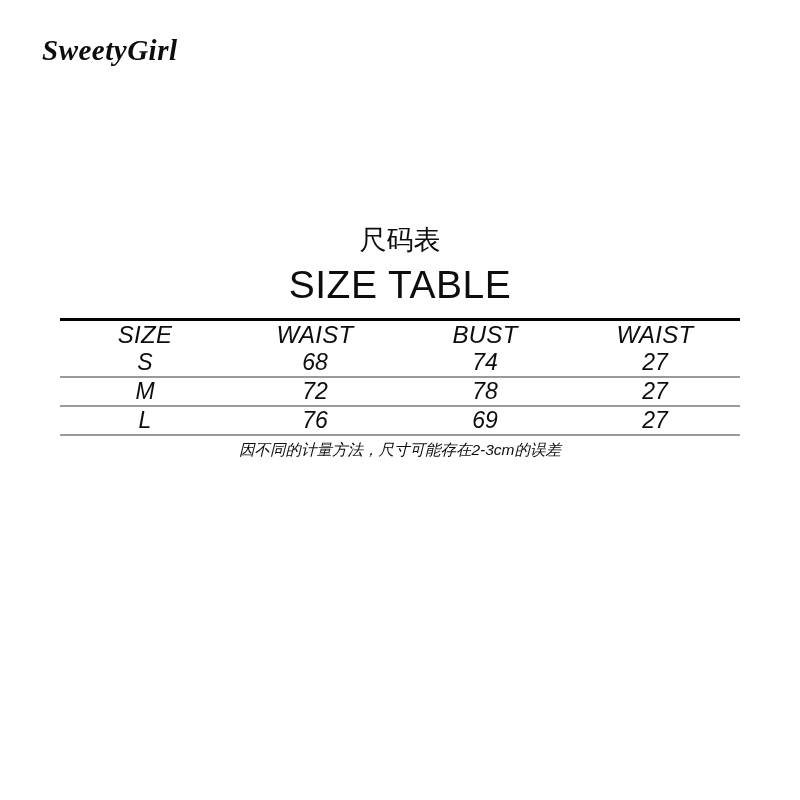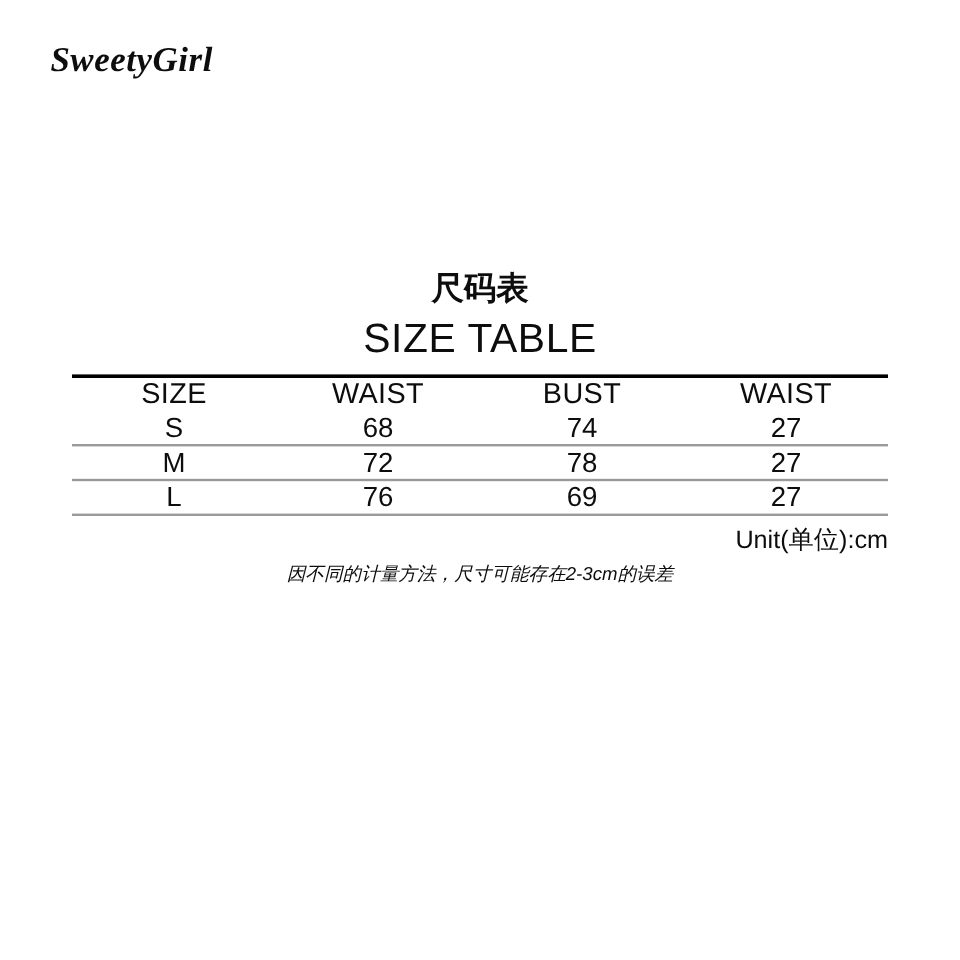--- a/index.html
+++ b/index.html
@@ -32,39 +32,40 @@
   .size-block {
     position: absolute;
     left: 60px;
     top: 224px;
     width: 680px;
   }
 
   .title-cn {
     text-align: center;
     font-size: 27px;
-    font-weight: bold;
+    font-weight: normal;
     line-height: 1.25;
     color: #0d0d0d;
   }
   .title-en {
     text-align: center;
-    font-size: 34px;
+    font-size: 39px;
     font-weight: normal;
     line-height: 1.3;
     letter-spacing: 0.5px;
     color: #0d0d0d;
     margin-top: 2px;
   }
 
   table.size-table {
     width: 100%;
     border-collapse: collapse;
     margin-top: 8px;
     table-layout: fixed;
+    font-style: italic;
   }
   table.size-table th,
   table.size-table td {
     text-align: center;
     padding: 0;
     font-weight: normal;
     color: #0d0d0d;
   }
 
   .hdr-row td {
@@ -152,16 +153,15 @@
       </tr>
       <tr class="data-row rule-thin">
         <td>L</td>
         <td>76</td>
         <td>69</td>
         <td>27</td>
       </tr>
     </tbody>
   </table>
 
-  <div class="unit">Unit(单位):cm</div>
   <div class="note-cn">因不同的计量方法，尺寸可能存在2-3cm的误差</div>
 
 </div>
 
 </body></html>

